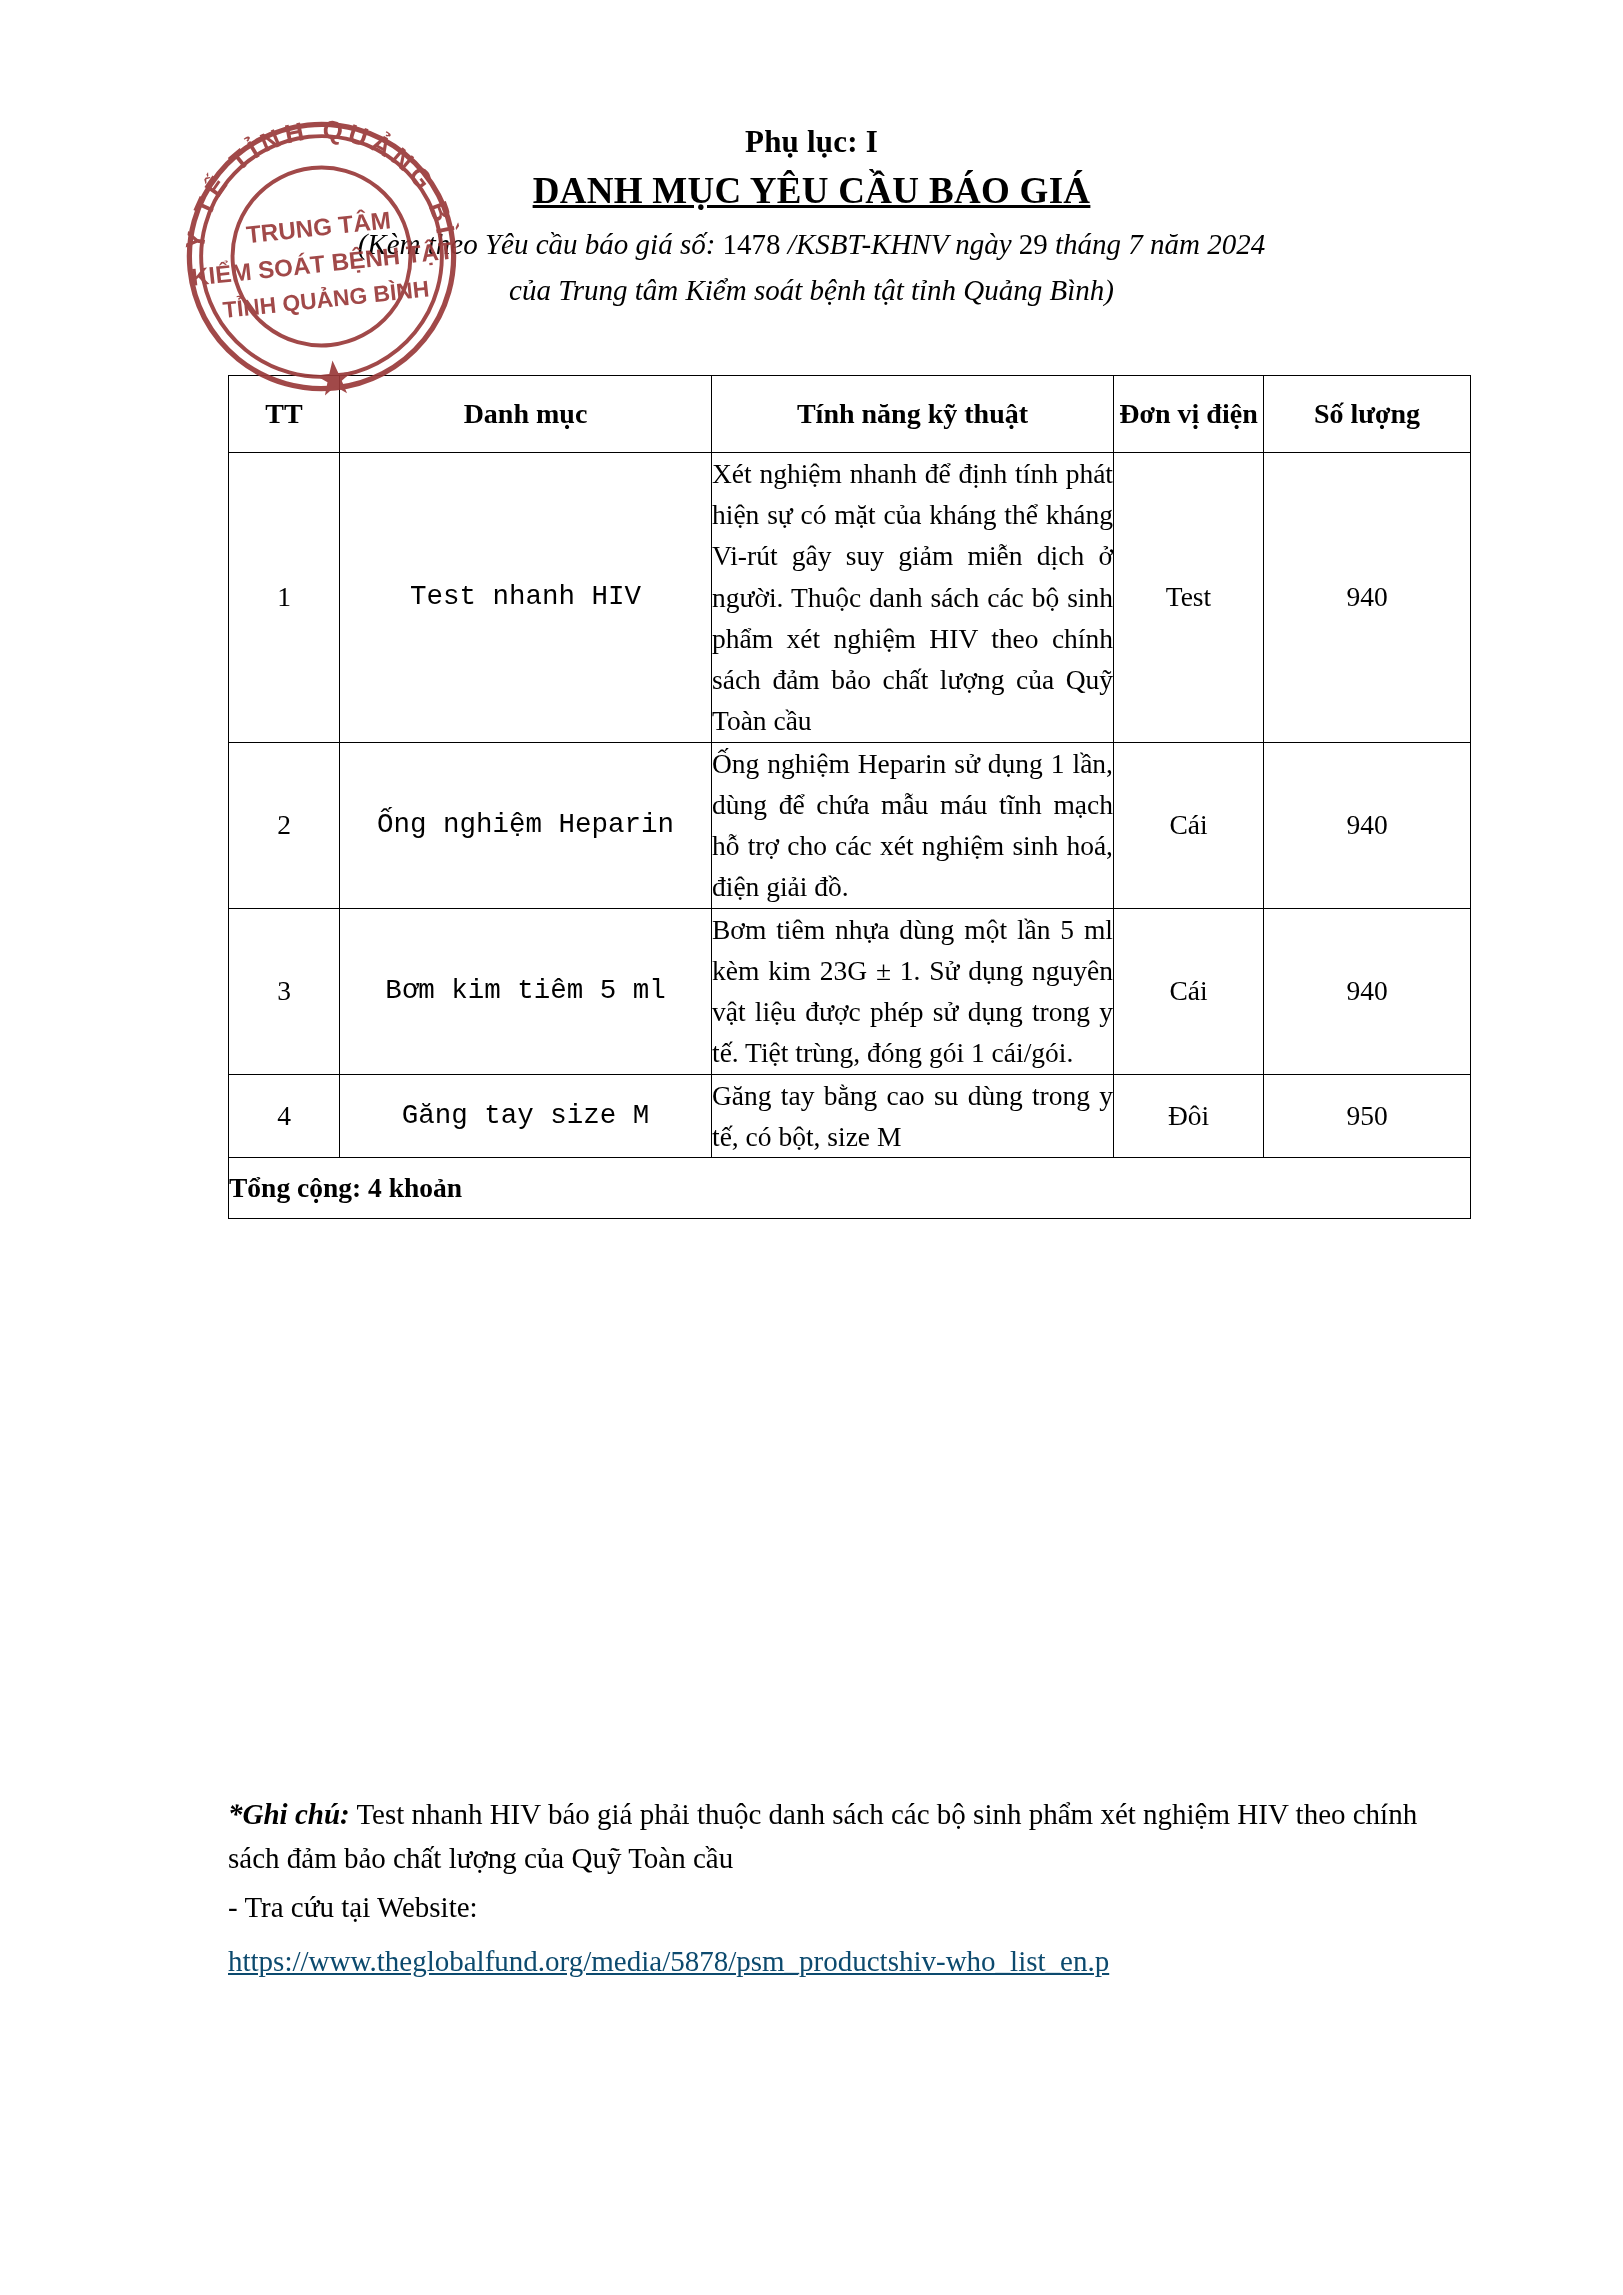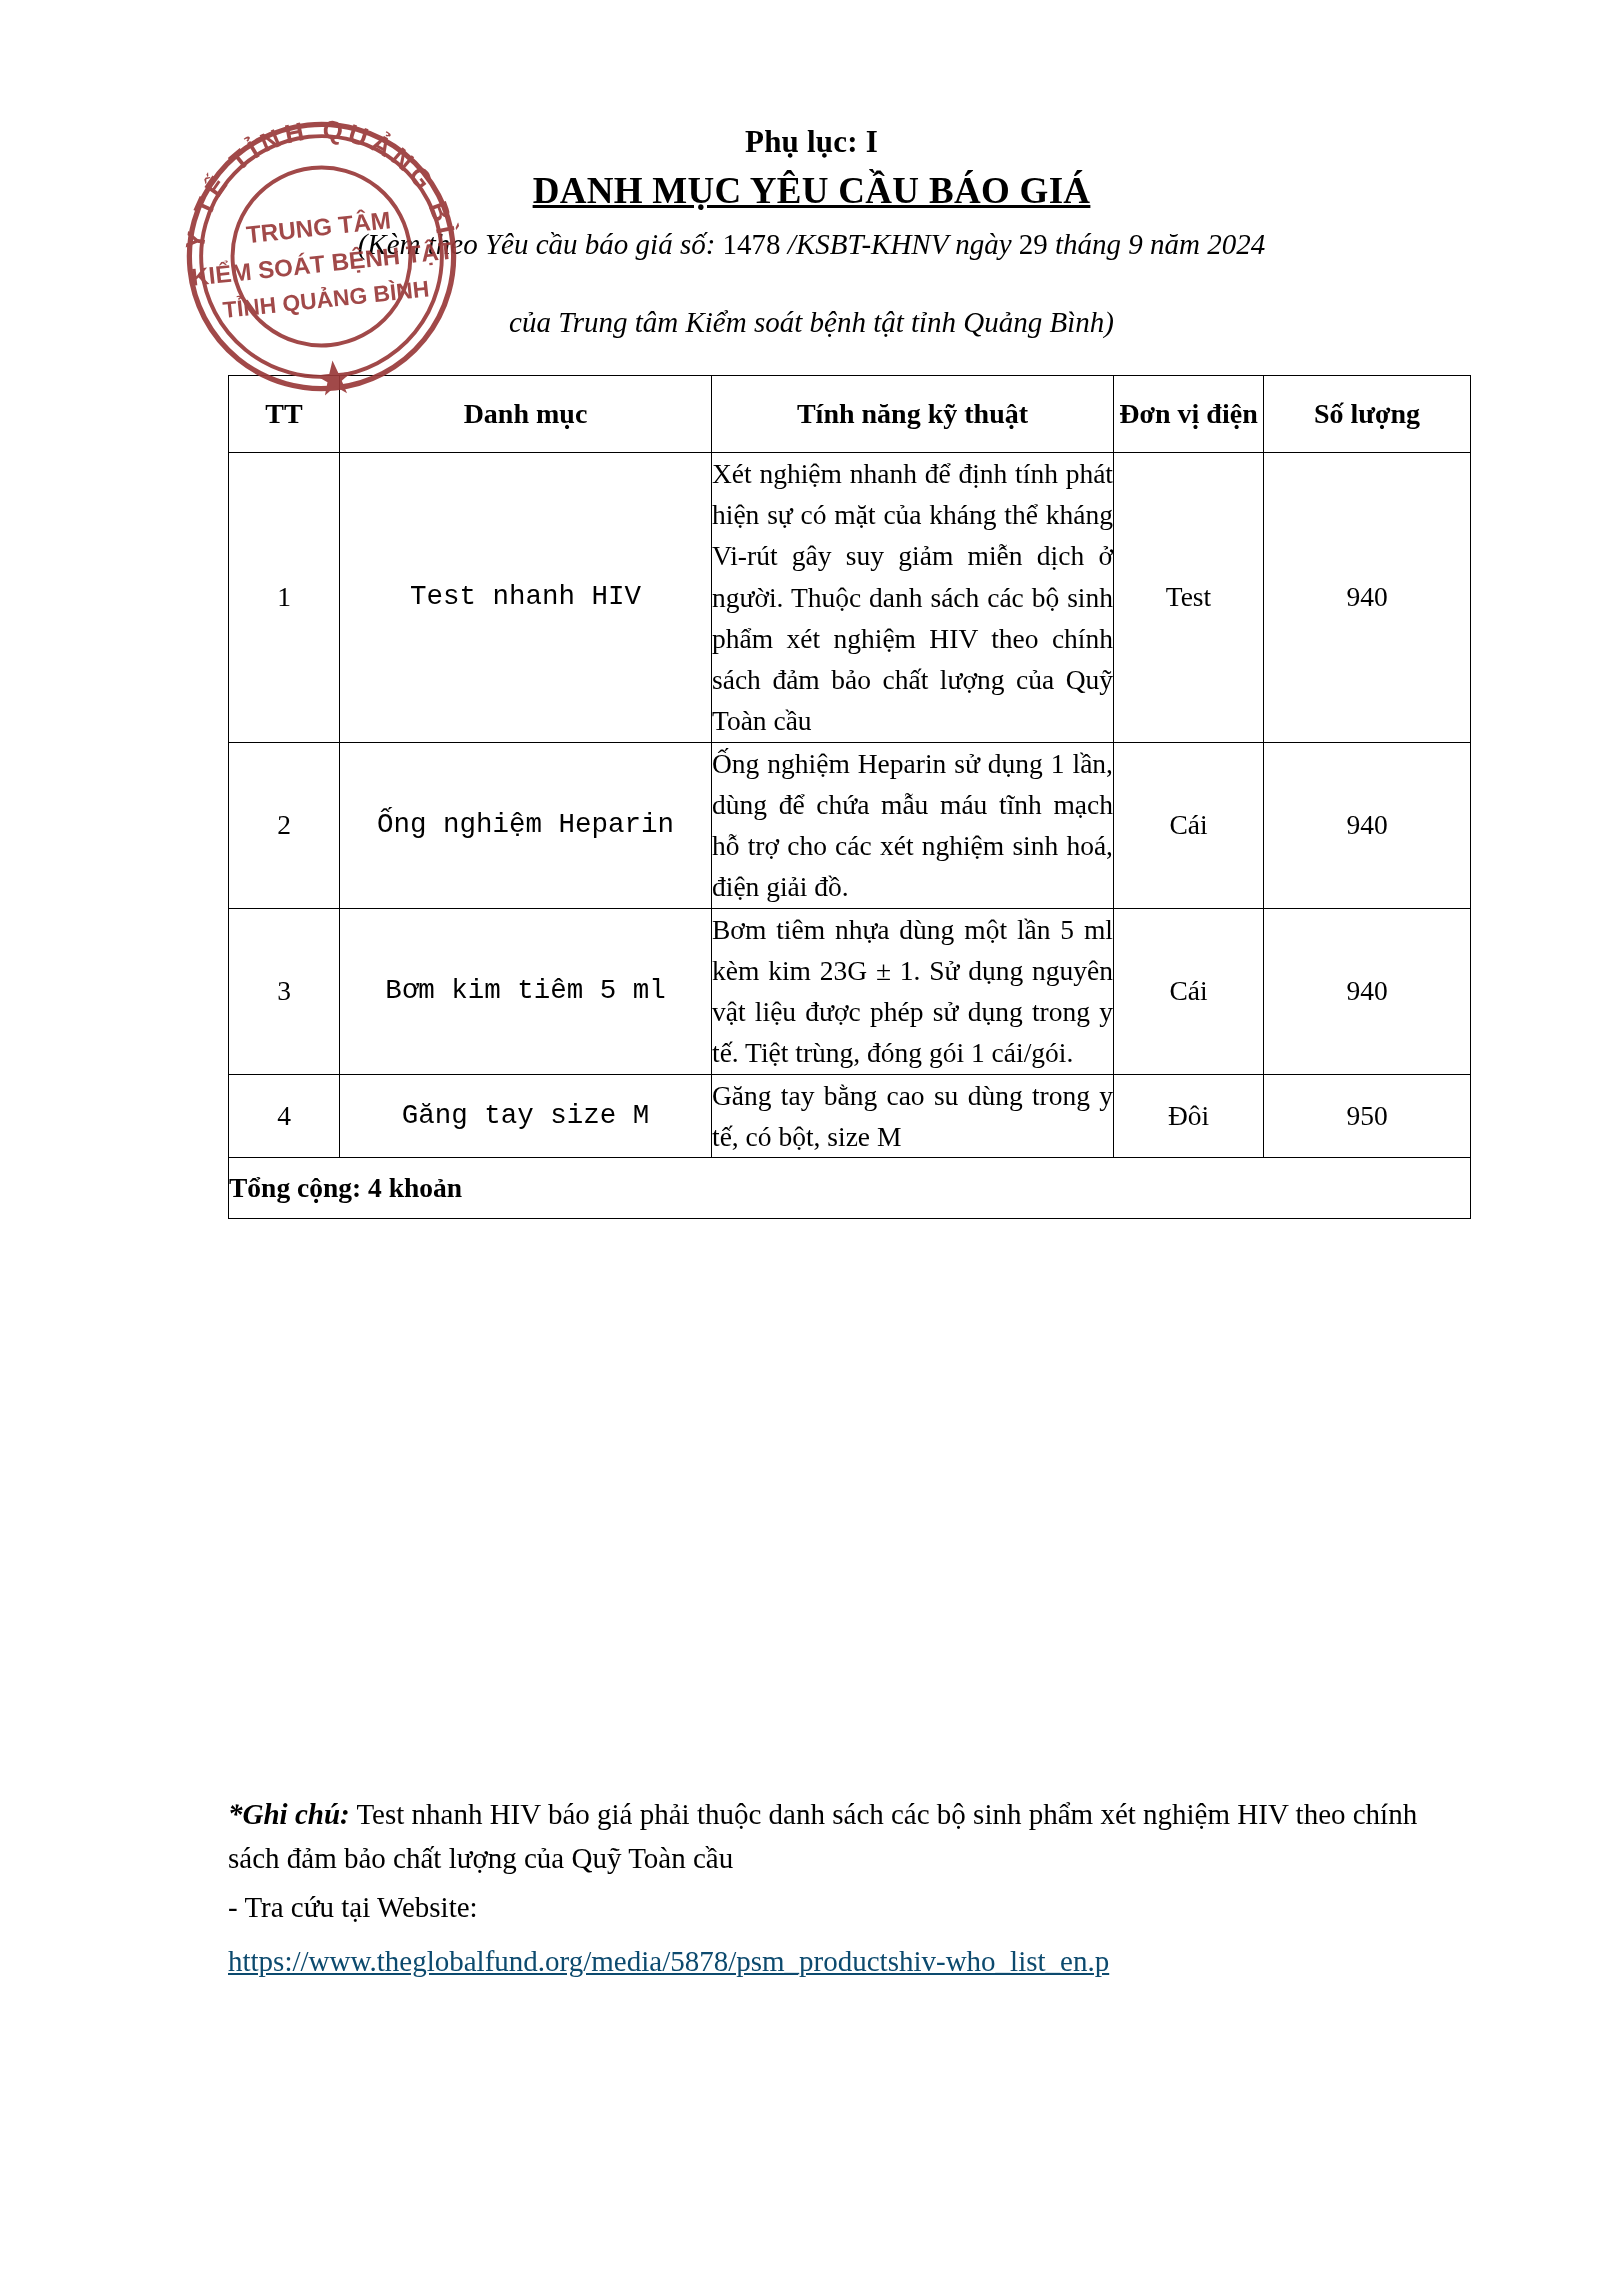--- a/index.html
+++ b/index.html
@@ -60,21 +60,20 @@
     line-height: 1.58;
     padding: 0 196px;
   }
   .subtitle-line1 {
     white-space: nowrap;
     text-align: center;
   }
   .subtitle-line2 {
     text-align: center;
     white-space: nowrap;
-    margin-top: 32px;
   }
   .num-inline {
     font-style: normal;
     font-family: "Liberation Serif", "DejaVu Serif", serif;
   }
 
   
   #quote-table {
     position: absolute;
     left: 228px;
@@ -196,21 +195,21 @@
 
   <div class="header-block">
     <div class="title-appendix">Phụ lục: I</div>
     <div class="title-main">DANH MỤC YÊU CẦU BÁO GIÁ</div>
     <div class="subtitle-wrap">
       <div class="subtitle-line1">
         <span>(Kèm theo Yêu cầu báo giá số:</span>
         <span class="num-inline">1478</span>
         <span>/KSBT-KHNV ngày</span>
         <span class="num-inline">29</span>
-        <span>tháng 9 năm 2024</span>
+        <span>tháng 7 năm 2024</span>
       </div>
       <div class="subtitle-line2">của Trung tâm Kiểm soát bệnh tật tỉnh Quảng Bình)</div>
     </div>
   </div>
 
   <table id="quote-table">
     <colgroup>
       <col class="col-tt">
       <col class="col-name">
       <col class="col-spec">

